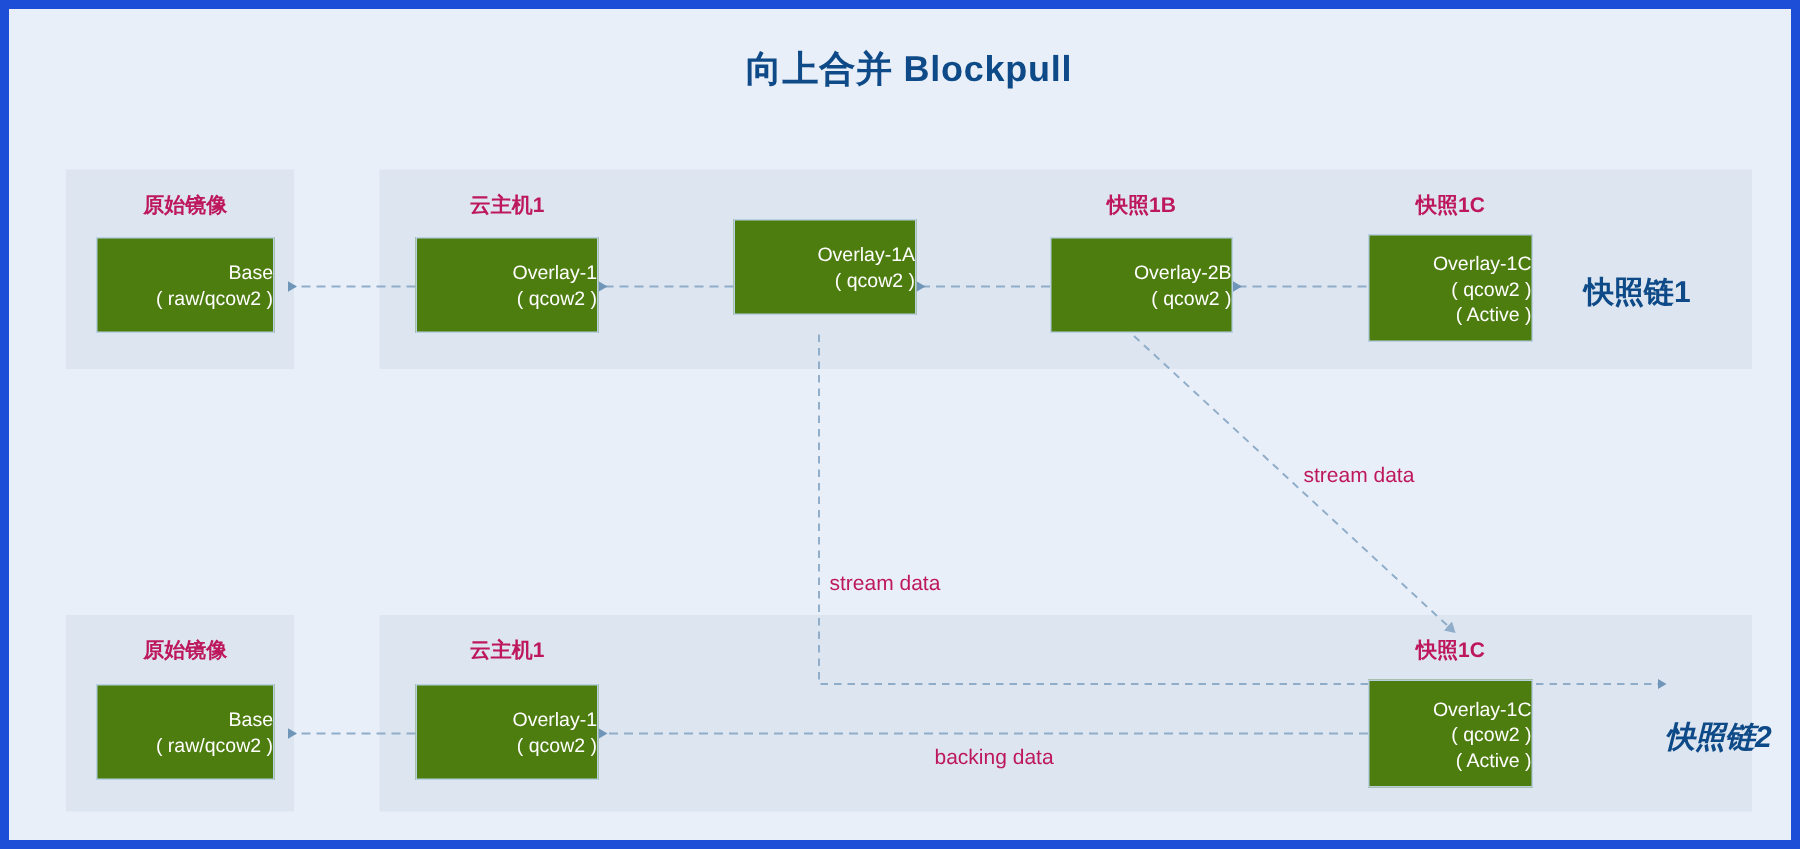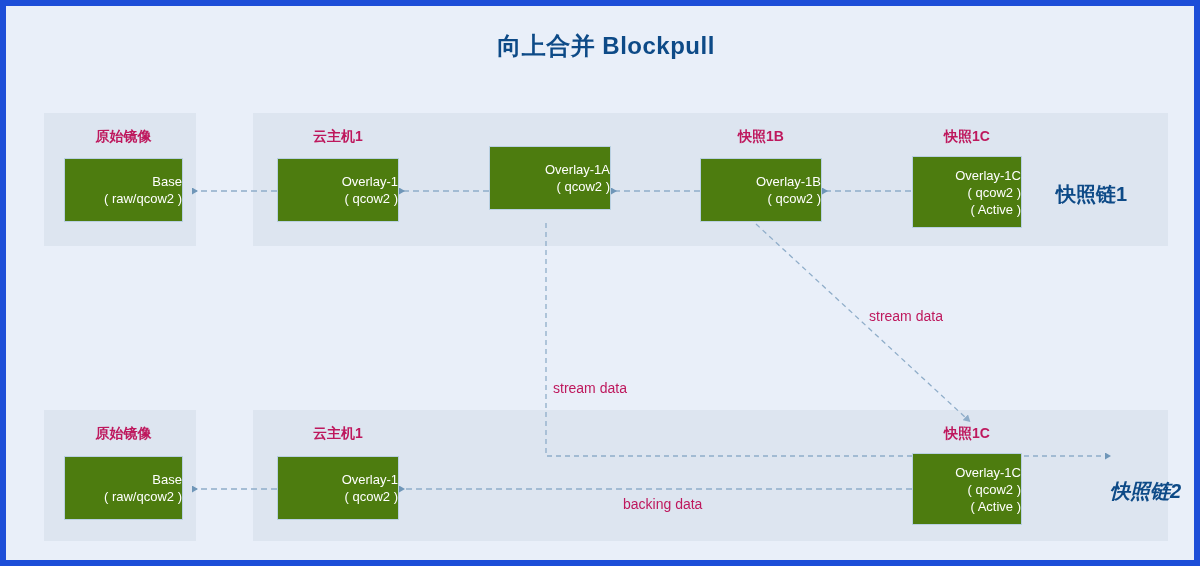--- a/index.html
+++ b/index.html
@@ -141,21 +141,21 @@
     <span>Overlay-1</span>
     <span>( qcow2 )</span>
   </div>
 
   <div class="node" style="left:483px; top:140px; width:122px; height:64px;">
     <span>Overlay-1A</span>
     <span>( qcow2 )</span>
   </div>
 
   <div class="node" style="left:694px; top:152px; width:122px; height:64px;">
-    <span>Overlay-1B</span>
+    <span>Overlay-2B</span>
     <span>( qcow2 )</span>
   </div>
 
   <div class="node" style="left:906px; top:150px; width:110px; height:72px;">
     <span>Overlay-1C</span>
     <span>( qcow2 )</span>
     <span>( Active )</span>
   </div>
 
   <div class="chain-label" style="left:1050px; top:175px; width:100px;">快照链1</div>

